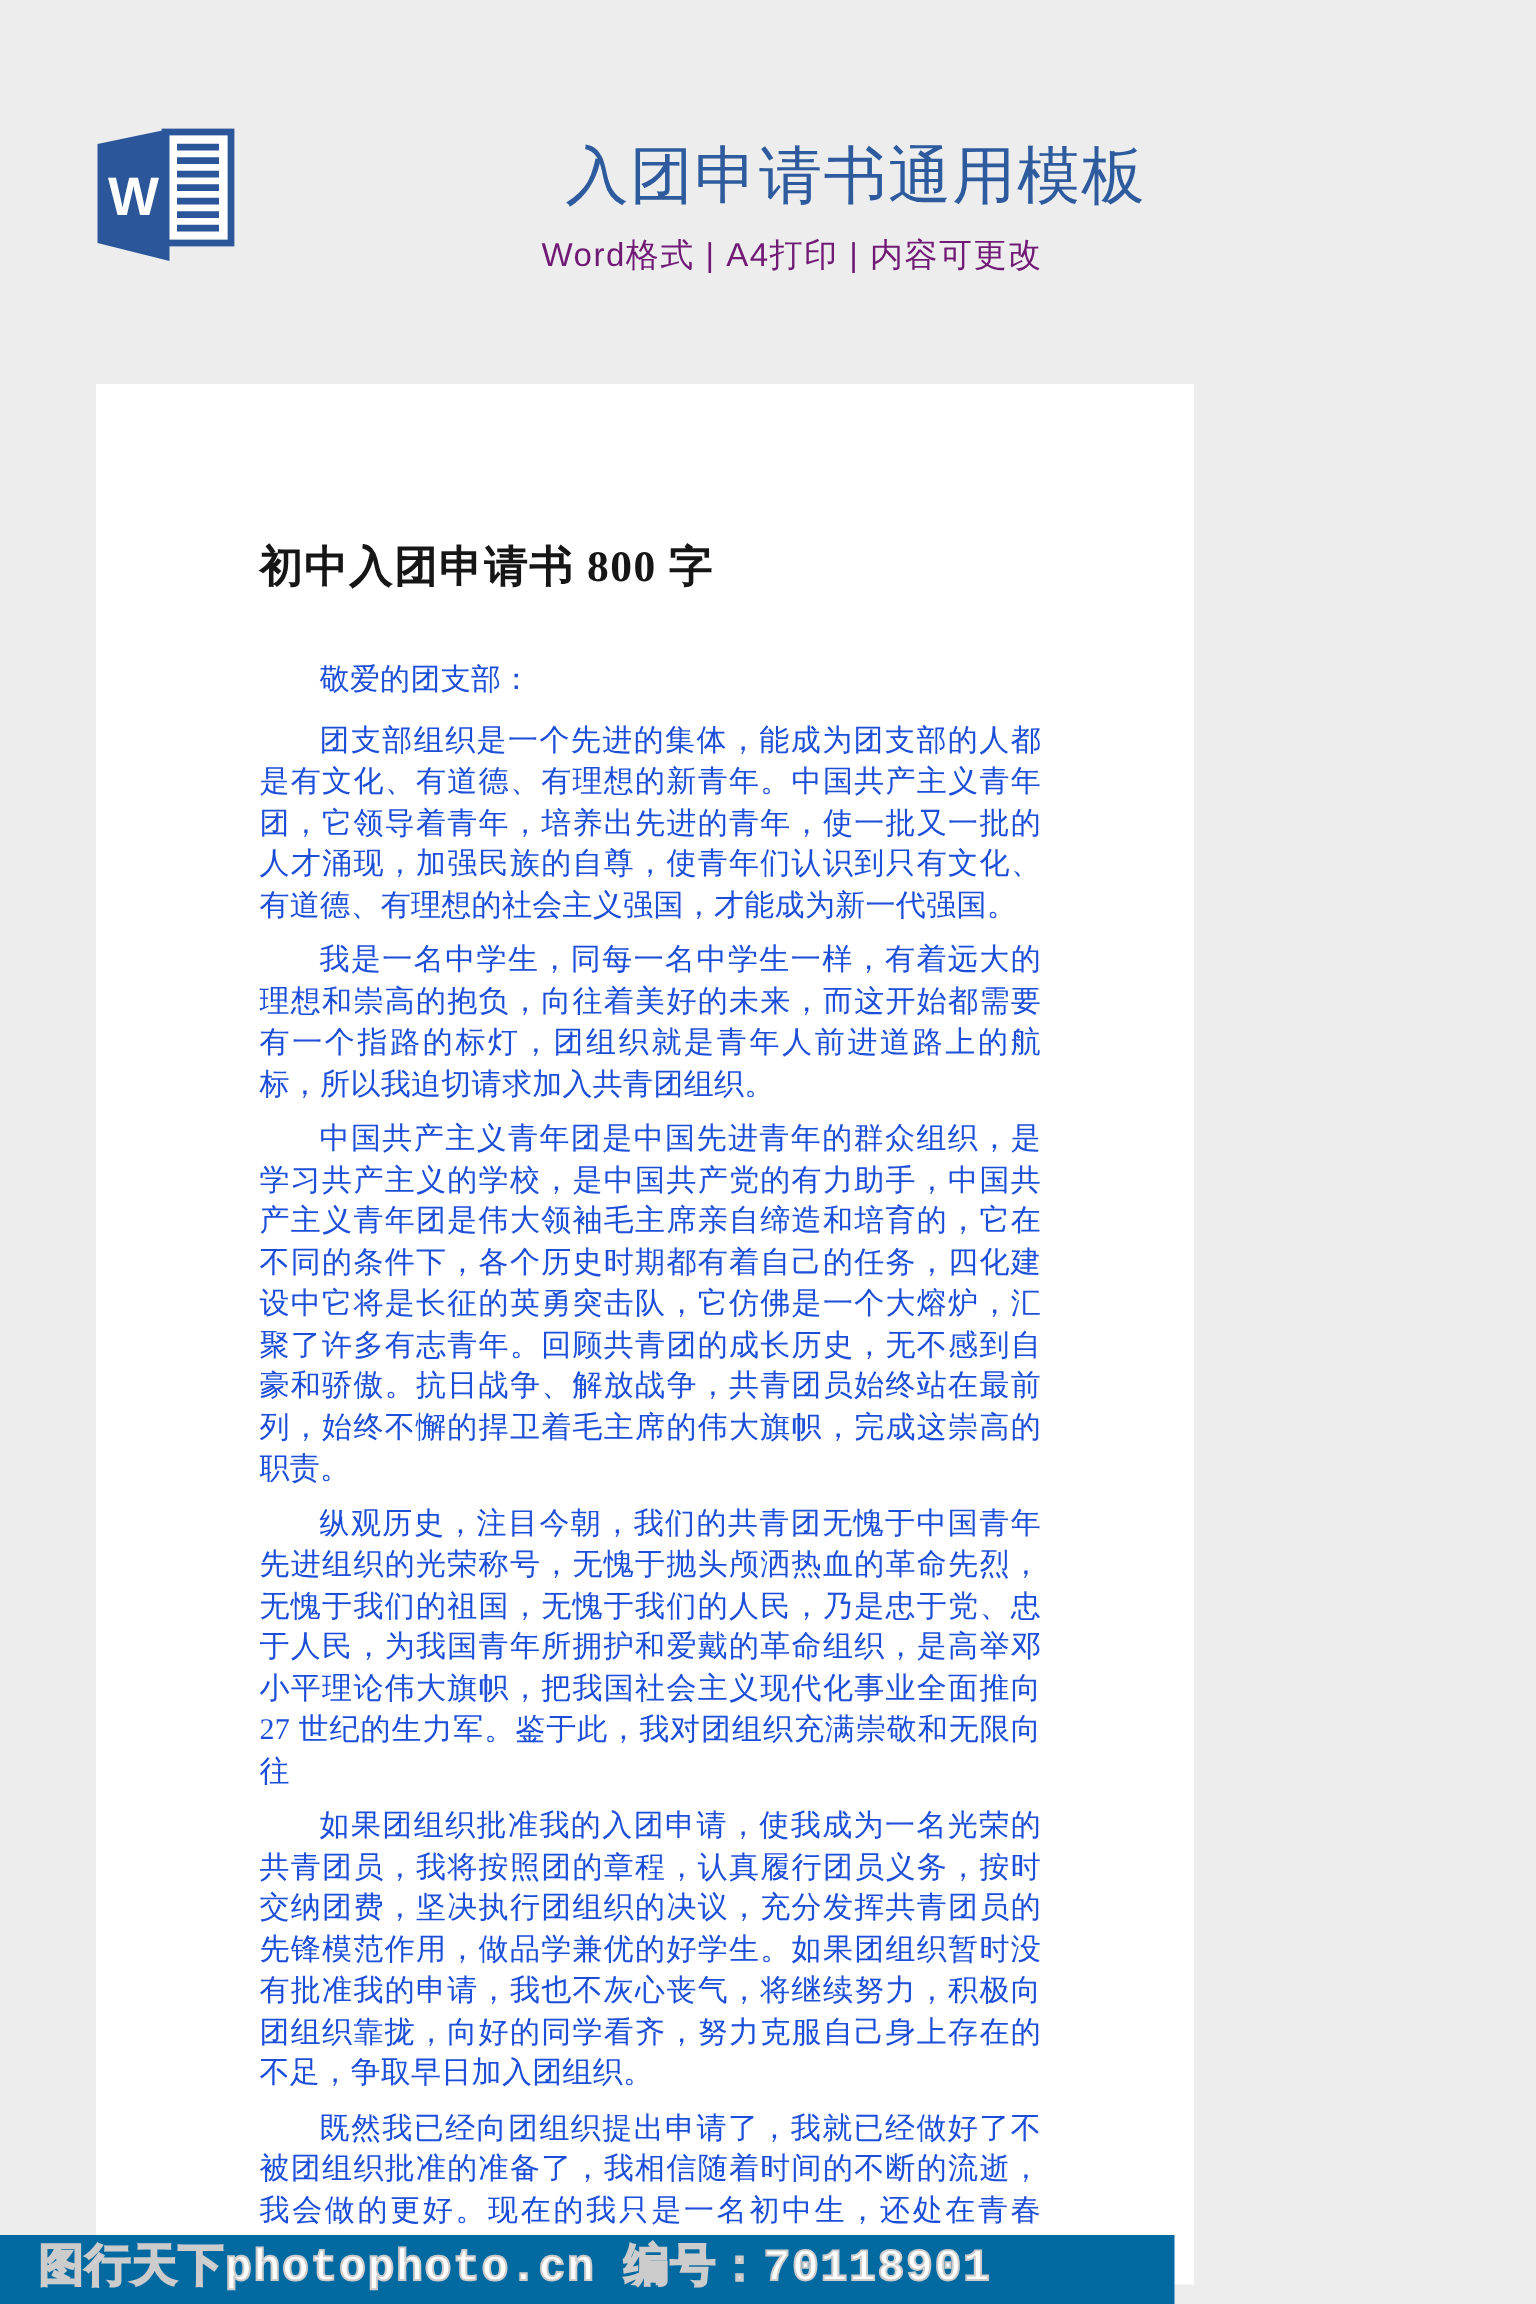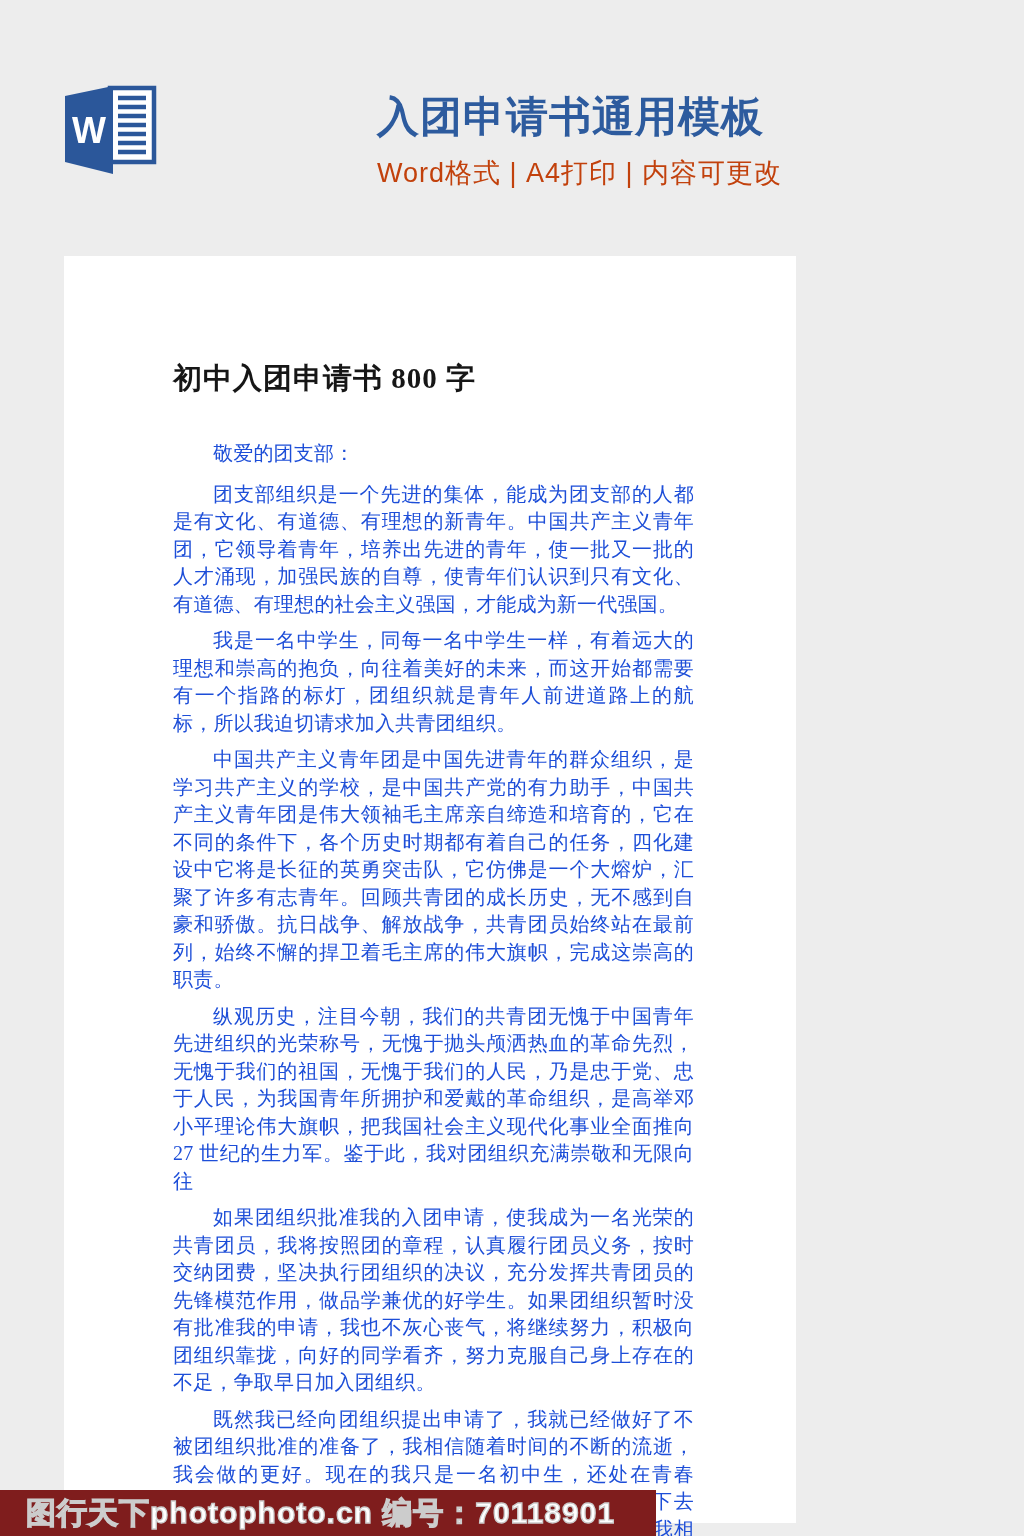--- a/index.html
+++ b/index.html
@@ -1,39 +1,39 @@
 <!DOCTYPE html>
 <html><head>
 <meta charset="utf-8">
 <style>
   html,body{margin:0;padding:0;}
   body{background:#ededed;font-family:"Liberation Sans","DejaVu Sans",sans-serif;}
   .canvas{position:relative;width:1024px;height:1536px;background:#ededed;overflow:hidden;}
 
   
   .word-icon{position:absolute;left:60px;top:82px;width:100px;height:98px;}
-  .hdr-title{position:absolute;left:377px;top:92px;font-size:42px;font-weight:700;
+  .hdr-title{position:absolute;left:377px;top:92px;font-size:42px;font-weight:400;
              color:#2d5b9e;line-height:1.2;letter-spacing:1px;white-space:nowrap;}
-  .hdr-sub{position:absolute;left:377px;top:155px;font-size:27px;color:#c2410c;
+  .hdr-sub{position:absolute;left:361px;top:155px;font-size:22px;color:#701a75;
            letter-spacing:1px;white-space:nowrap;}
 
   
   .page{position:absolute;left:64px;top:256px;width:732px;height:1267px;background:#ffffff;}
   .page-inner{padding:104px 102px 0 109px;}
   .doc-title{font-family:"Liberation Serif","DejaVu Serif",serif;font-size:29px;
              font-weight:700;color:#161616;letter-spacing:1px;margin:0 0 44px 0;line-height:1.25;}
   .doc-p{font-family:"Liberation Serif","DejaVu Serif",serif;font-size:20px;
          line-height:27.5px;color:#1d4ed8;margin:0 0 9px 0;text-indent:40px;
          text-align:justify;letter-spacing:0.2px;}
   .doc-p.greeting{margin-bottom:13px;text-align:left;}
   .doc-p.closing{margin-bottom:24px;text-align:right;font-weight:bold;}
   .doc-p.closing:first-of-type{margin-top:0;}
 
   
-  .wm-bar{position:absolute;left:0;top:1490px;width:656px;height:46px;background:#7f1d1d;}
+  .wm-bar{position:absolute;left:0;top:1490px;width:783px;height:46px;background:#0369a1;font-family:Liberation Mono, monospace;}
   .wm-text{font-size:30px;font-weight:700;line-height:46px;padding-left:26px;
            color:#ffffff;-webkit-text-stroke:1.3px #cccccc;letter-spacing:1px;
            white-space:nowrap;}
 </style>
 </head>
 <body>
 
 <div class="canvas">
 
   <div class="word-icon">

